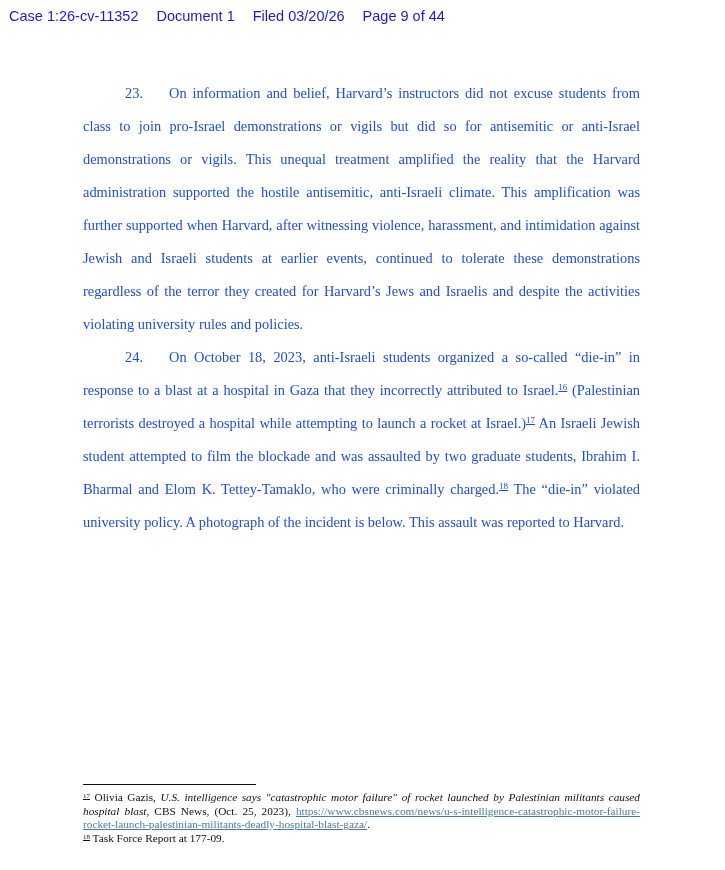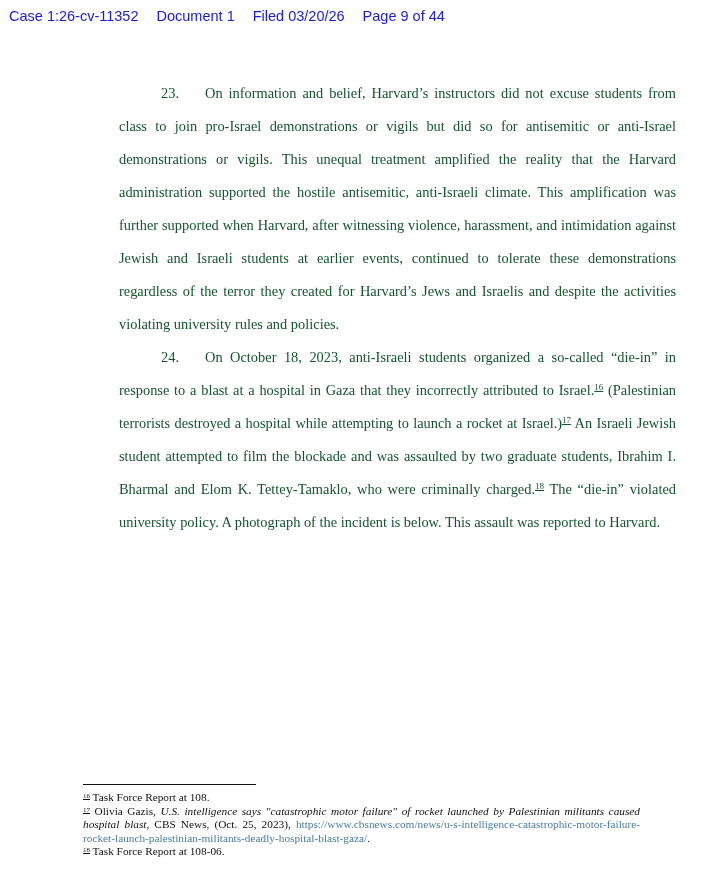--- a/index.html
+++ b/index.html
@@ -5,49 +5,48 @@
     html, body { margin: 0; padding: 0; background: #ffffff; }
     body { width: 725px; height: 870px; position: relative; overflow: hidden; }
     .header {
       position: absolute; top: 8px; left: 0; width: 725px; 
       font-family: "Liberation Sans", sans-serif; font-size: 14.5px; color: #1b1bd6;
       white-space: pre;
     }
     .header span { margin: 0 9px; }
     .body-text {
       position: absolute; left: 83px; top: 77px; width: 557px;
-      font-family: "Liberation Serif", serif; font-size: 14.4px; color: #14532d;
-      line-height: 33px; text-align: justify; margin-left: 36px;
+      font-family: "Liberation Serif", serif; font-size: 14.4px; color: #1d4ed8;
+      line-height: 33px; text-align: justify;
     }
     .para { margin: 0; text-indent: 0; }
     .para .num { display: inline-block; width: 86px; padding-left: 42px; box-sizing: border-box; }
     sup { font-size: 9px; line-height: 0; vertical-align: 5px; text-decoration: underline; }
     .fn-rule {
       position: absolute; left: 83px; top: 784px; width: 173px; height: 0;
       border-top: 1px solid #111;
     }
     .footnotes {
       position: absolute; left: 83px; top: 791px; width: 557px;
       font-family: "Liberation Serif", serif; font-size: 11.3px; color: #111; line-height: 13.6px;
       text-align: justify;
     }
     .footnotes p { margin: 0; }
     .footnotes sup { font-size: 7px; vertical-align: 3px; }
-    .footnotes a { color: #4a7aa0; }
+    .footnotes a { color: #4a7aa0; text-decoration: underline; }
     em { font-style: italic; }
   </style>
 </head>
 <body>
 
 <div class="header"><span>Case 1:26-cv-11352</span><span>Document 1</span><span>Filed 03/20/26</span><span>Page 9 of 44</span></div>
 
 <div class="body-text">
   <p class="para"><span class="num">23.</span><span>On information and belief, Harvard’s instructors did not excuse students from class to join pro-Israel demonstrations or vigils but did so for antisemitic or anti-Israel demonstrations or vigils. This unequal treatment amplified the reality that the Harvard administration supported the hostile antisemitic, anti-Israeli climate. This amplification was further supported when Harvard, after witnessing violence, harassment, and intimidation against Jewish and Israeli students at earlier events, continued to tolerate these demonstrations regardless of the terror they created for Harvard’s Jews and Israelis and despite the activities violating university rules and policies.</span></p>
   <p class="para"><span class="num">24.</span><span>On October 18, 2023, anti-Israeli students organized a so-called “die-in” in response to a blast at a hospital in Gaza that they incorrectly attributed to Israel.</span><sup>16</sup><span> (Palestinian terrorists destroyed a hospital while attempting to launch a rocket at Israel.)</span><sup>17</sup><span> An Israeli Jewish student attempted to film the blockade and was assaulted by two graduate students, Ibrahim I. Bharmal and Elom K. Tettey-Tamaklo, who were criminally charged.</span><sup>18</sup><span> The “die-in” violated university policy. A photograph of the incident is below. This assault was reported to Harvard.</span></p>
 </div>
 
 <div class="fn-rule"></div>
 
 <div class="footnotes">
-  <p><sup>16</sup><span> Task Force Report at 108.</span></p>
   <p><sup>17</sup><span> Olivia Gazis, </span><em>U.S. intelligence says "catastrophic motor failure" of rocket launched by Palestinian militants caused hospital blast</em><span>, CBS News, (Oct. 25, 2023), </span><a title="https://www.cbsnews.com/news/u-s-intelligence-catastrophic-motor-failure-rocket-launch-palestinian-militants-deadly-hospital-blast-gaza/">https://www.cbsnews.com/news/u-s-intelligence-catastrophic-motor-failure-rocket-launch-palestinian-militants-deadly-hospital-blast-gaza/</a><span>.</span></p>
-  <p><sup>18</sup><span> Task Force Report at 108-06.</span></p>
+  <p><sup>18</sup><span> Task Force Report at 177-09.</span></p>
 </div>
 
 </body></html>

